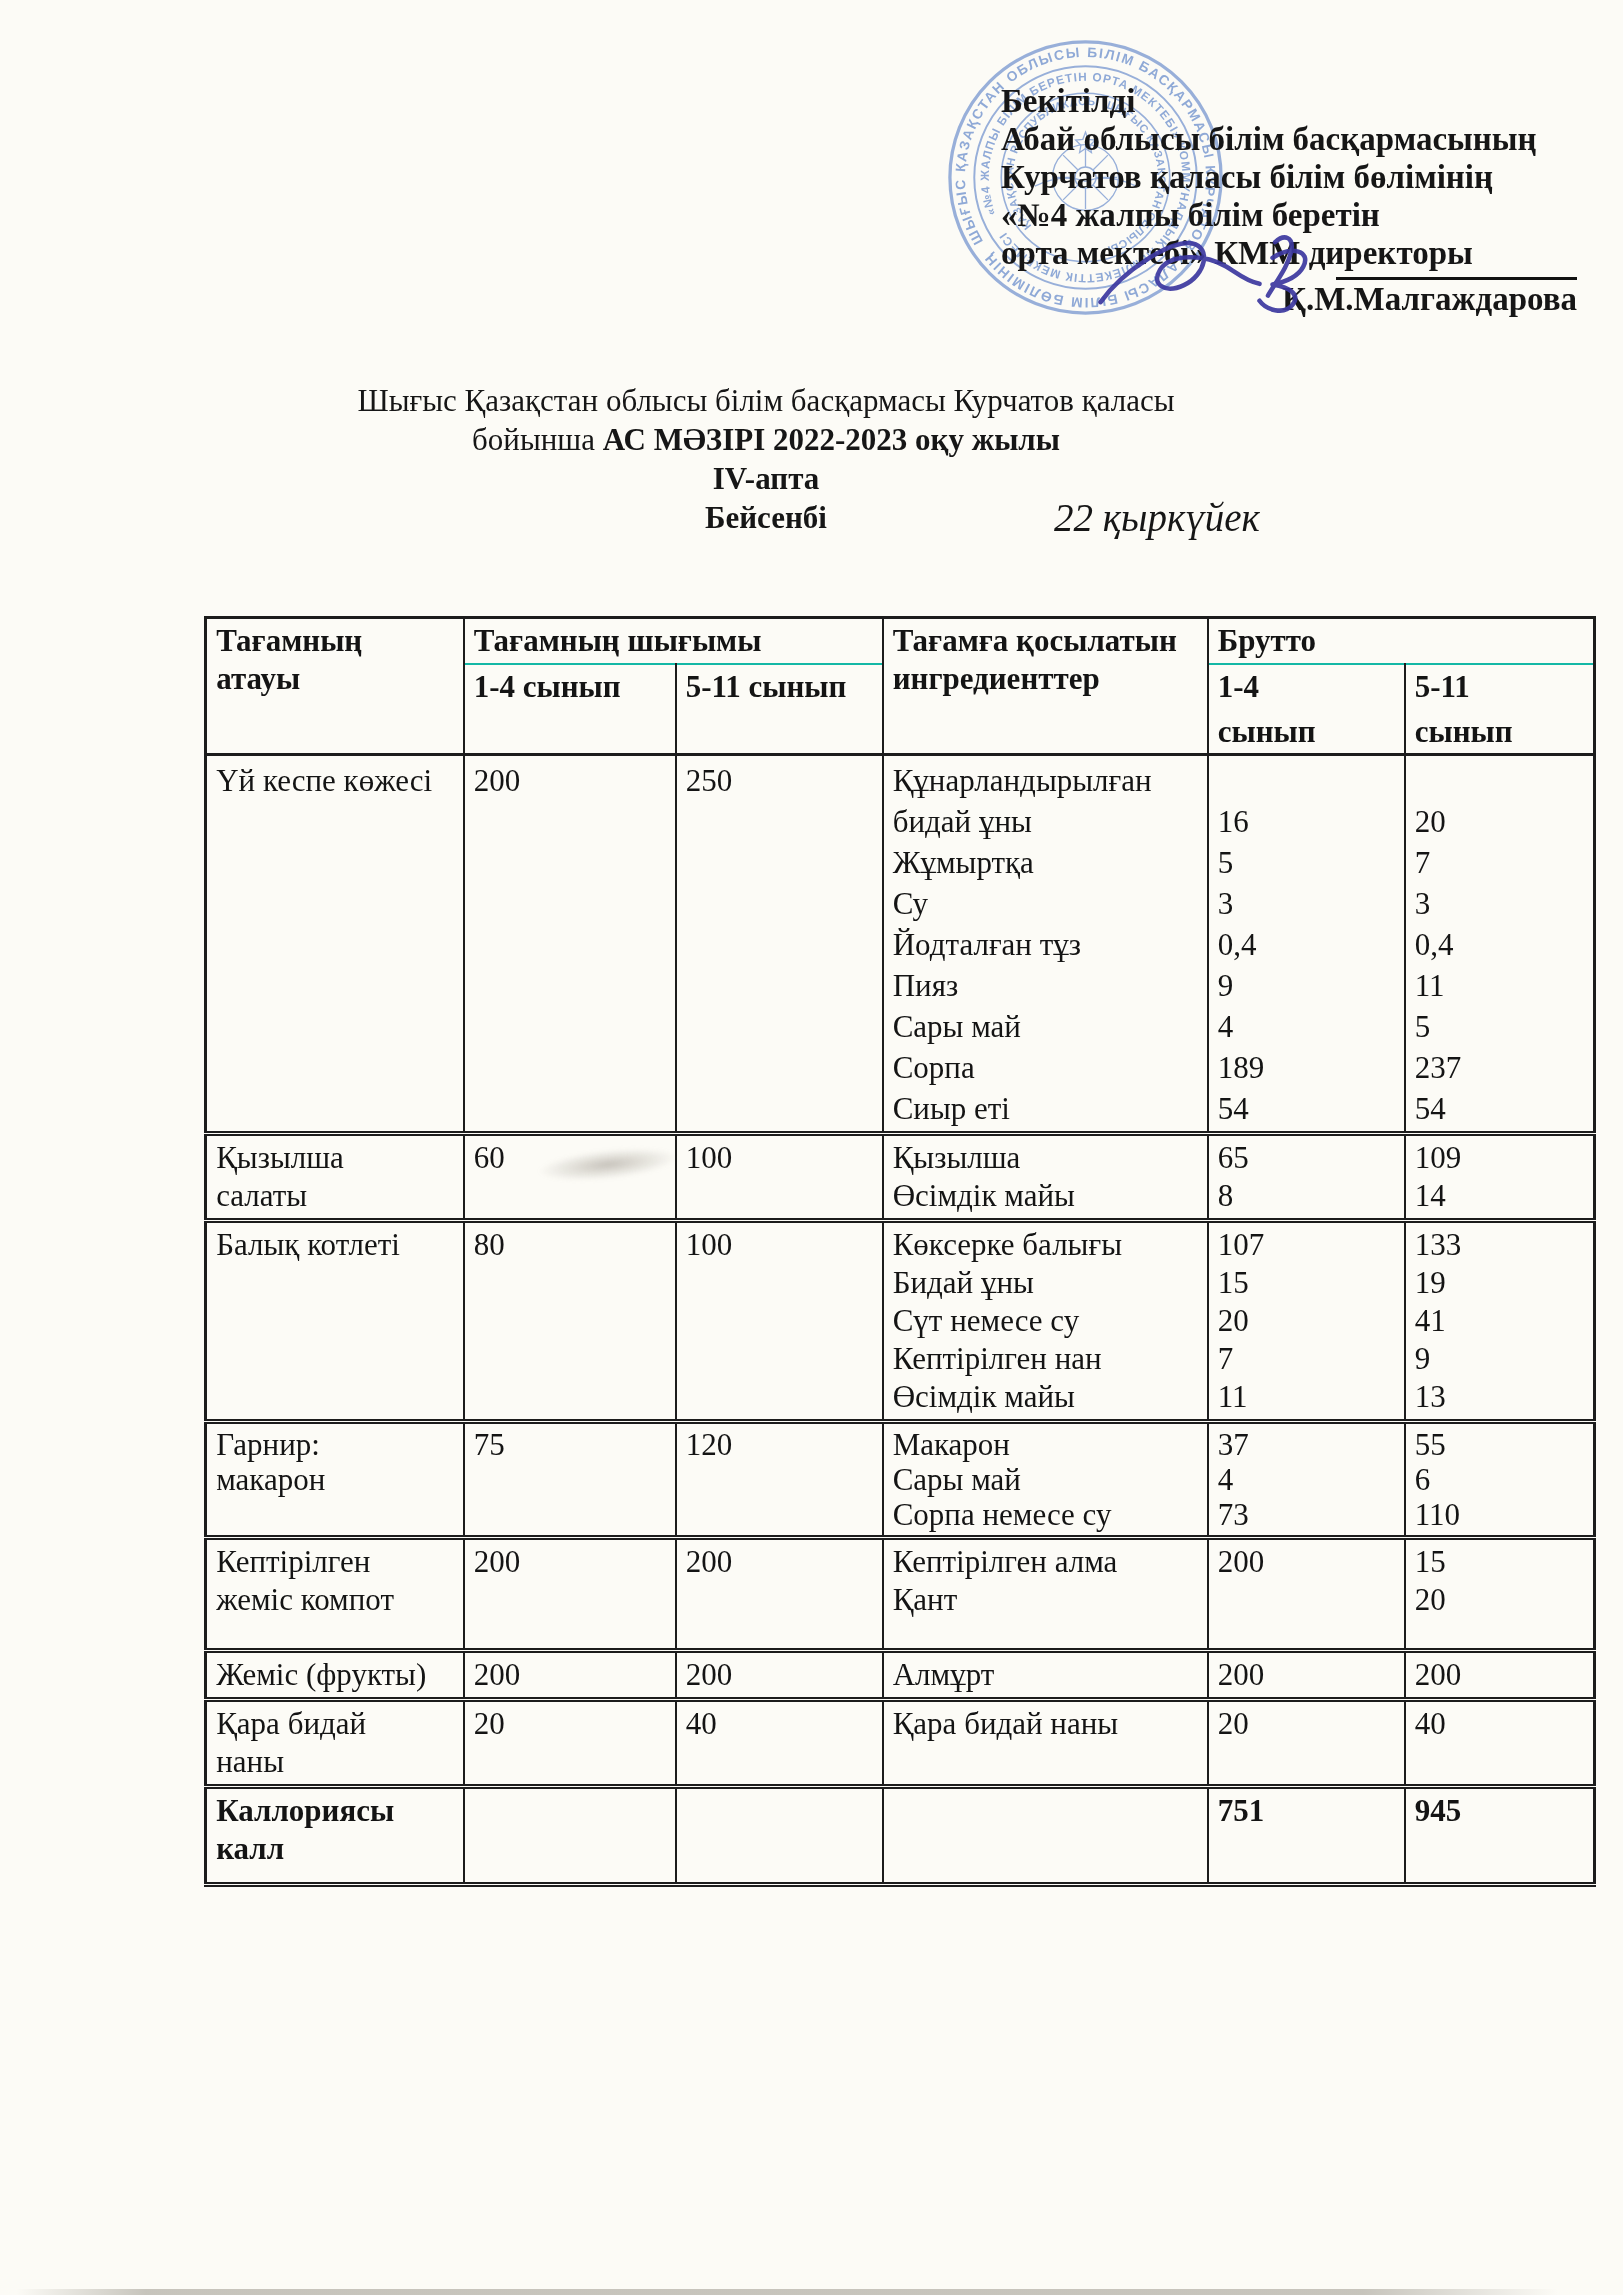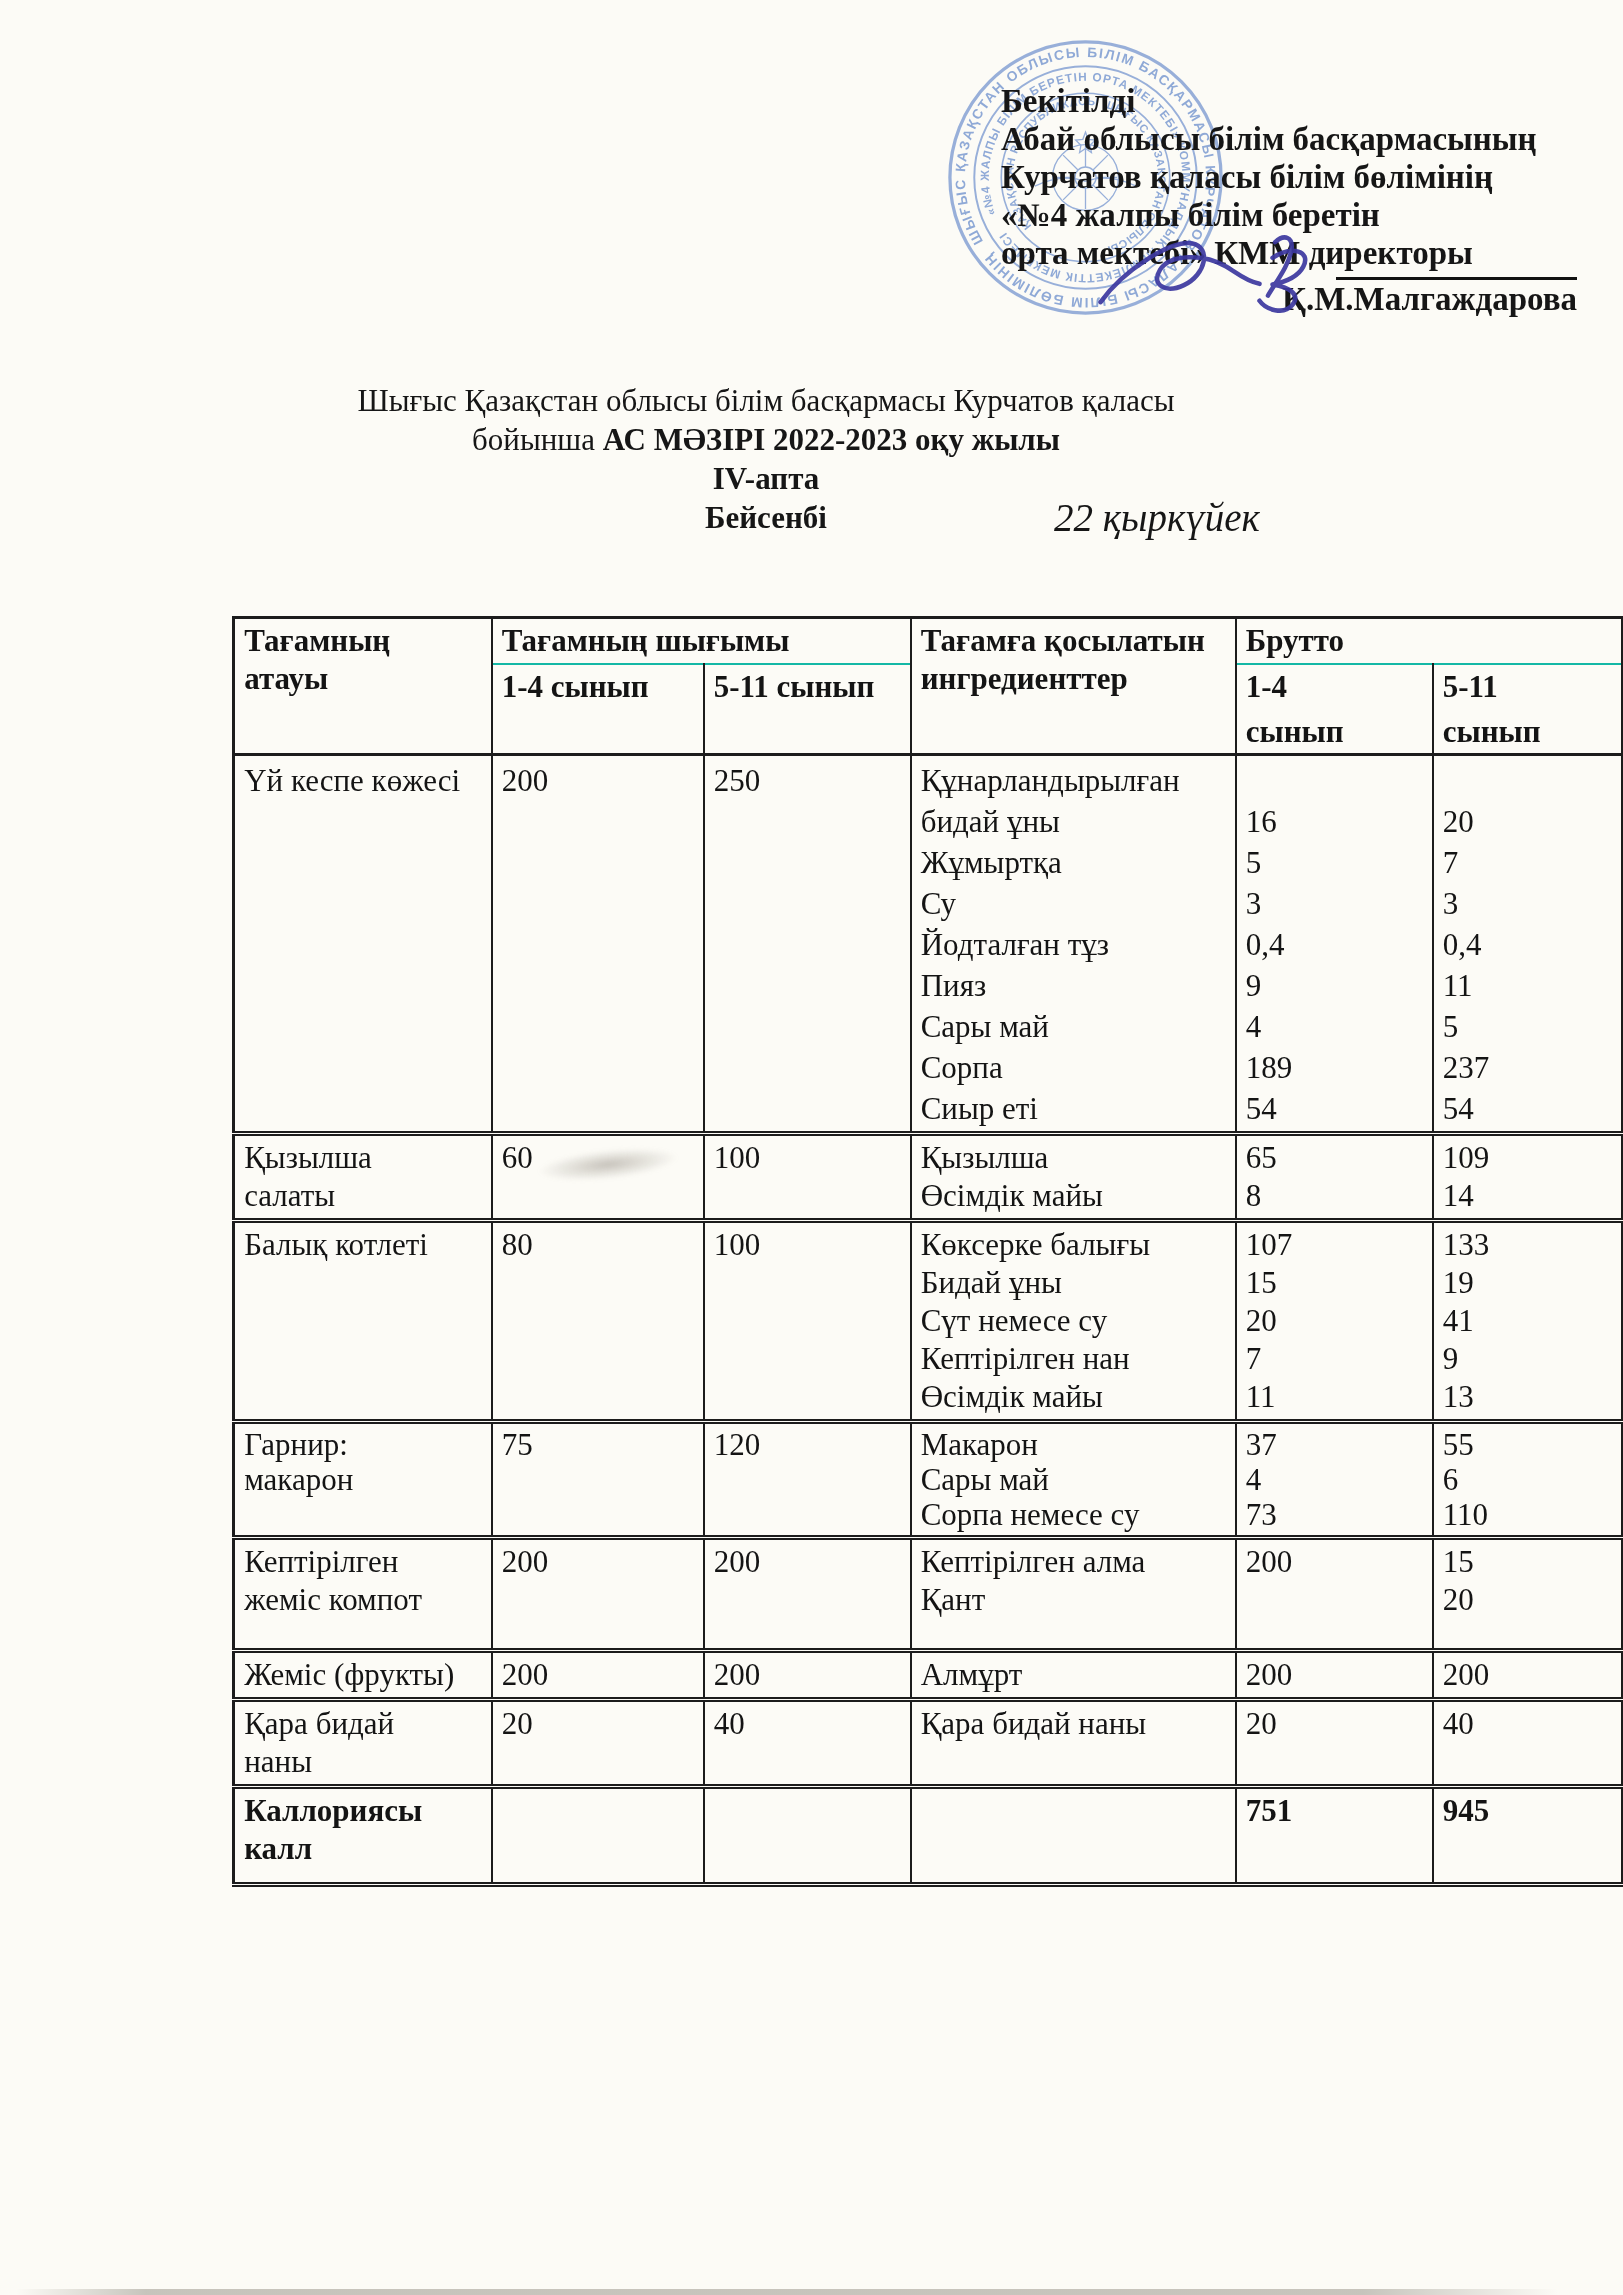--- a/index.html
+++ b/index.html
@@ -28,21 +28,21 @@
     position:absolute;left:92px;top:381px;width:1348px;
     font-size:31px;line-height:39px;text-align:center;
   }
   .title-block .b{font-weight:bold;}
   .day-row{position:relative;font-weight:bold;}
   .date-note{
     position:absolute;left:962px;top:0;
     font-weight:normal;font-style:italic;font-size:39px;
   }
   
-  .tbl-wrap{position:absolute;left:232px;top:616px;}
+  .tbl-wrap{position:absolute;left:204px;top:616px;}
   table{
     border-collapse:collapse;table-layout:fixed;width:1388px;
     font-size:31px;color:#141414;
   }
   col.c1{width:258px;}col.c2{width:212px;}col.c3{width:207px;}
   col.c4{width:325px;}col.c5{width:197px;}col.c6{width:190px;}
   td{
     vertical-align:top;padding:3.3px 5.2px 2.6px 9.2px;
     border-left:2px solid #1c1c1c;border-right:2px solid #1c1c1c;
     overflow:hidden;

